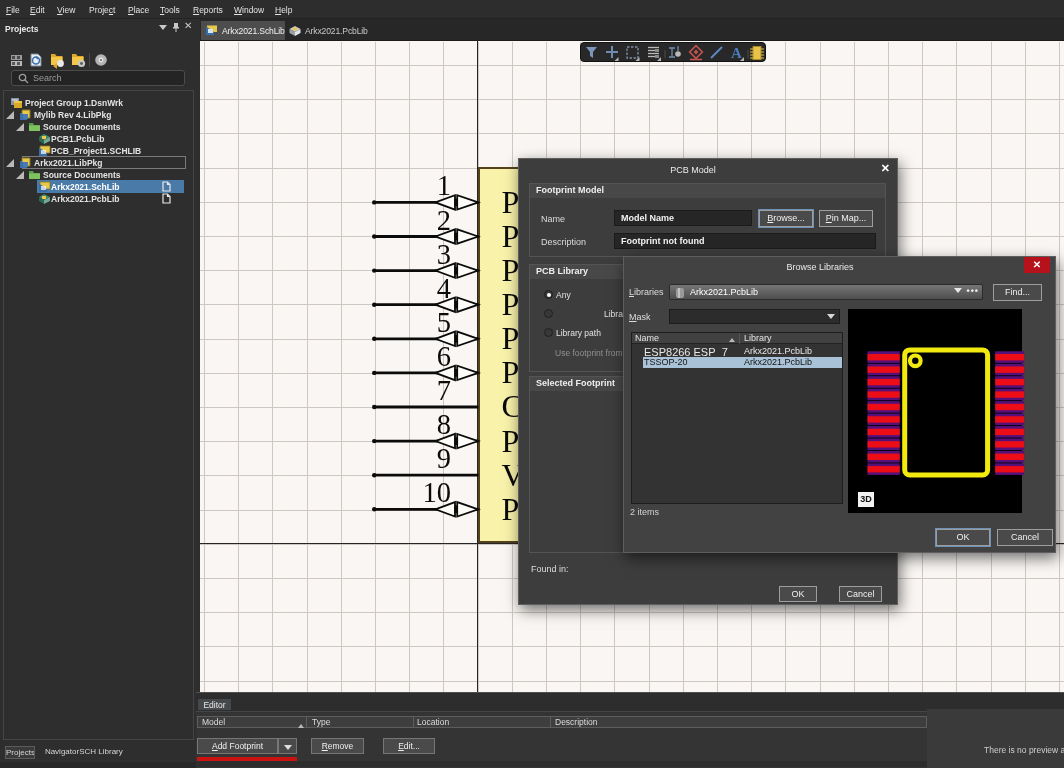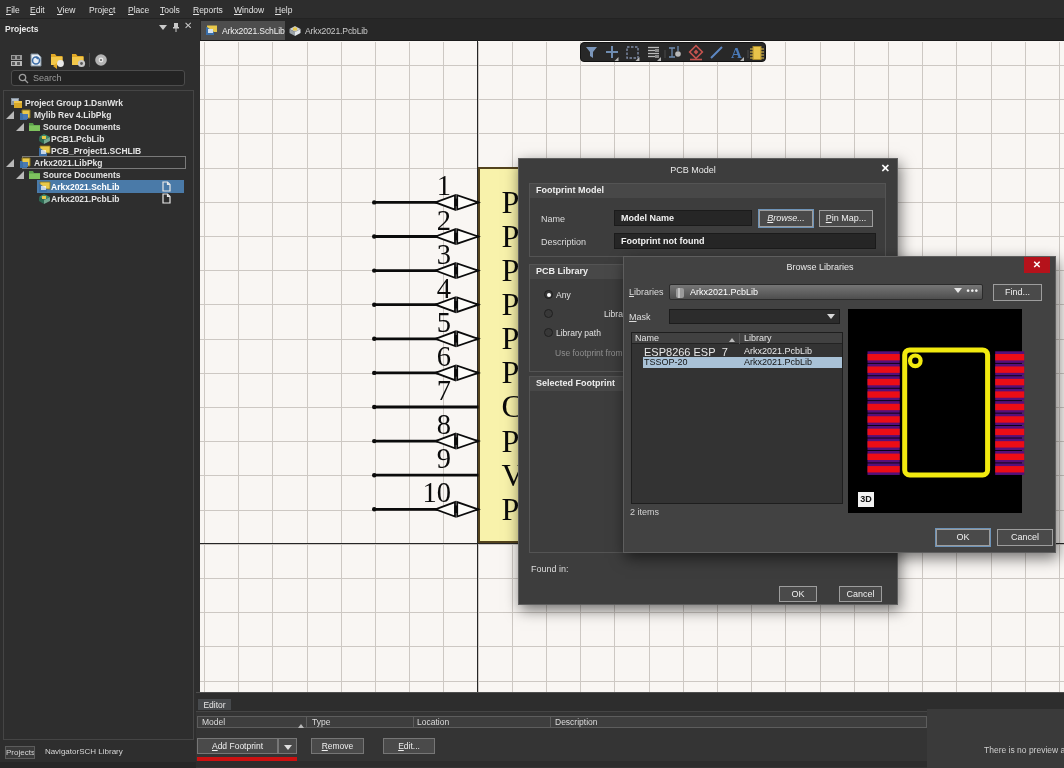--- a/index.html
+++ b/index.html
@@ -416,21 +416,21 @@
 
   <div class="dialog" id="dlg1" style="left:518px; top:158px; width:380px; height:447px;">
     <div class="dtitle" style="top:6px; width:348px;">PCB Model</div>
     <div class="abs" style="right:7px; top:3px; color:#fff; font-weight:bold; font-size:11px;">✕</div>
 
     <div class="group" style="left:10px; top:24px; width:357px; height:74px;">
       <div class="ghead">Footprint Model</div>
     </div>
     <div class="abs" style="left:22px; top:55px;">Name</div>
     <div class="field" style="left:95px; top:51px; width:138px; height:16px;">Model Name</div>
-    <div class="btn focused" style="left:240px; top:51px; width:54px; height:17px; line-height:15px;font-style:italic;"><u>B</u>rowse...</div>
+    <div class="btn focused" style="left:240px; top:51px; width:54px; height:17px; line-height:15px;"><u>B</u>rowse...</div>
     <div class="btn" style="left:300px; top:51px; width:54px; height:17px; line-height:15px;"><u>P</u>in Map...</div>
     <div class="abs" style="left:22px; top:78px;">Description</div>
     <div class="field" style="left:95px; top:74px; width:262px; height:16px;">Footprint not found</div>
 
     <div class="group" style="left:10px; top:105px; width:357px; height:108px;">
       <div class="ghead">PCB Library</div>
     </div>
     <div class="radio sel" style="left:25px; top:131px;"></div>
     <div class="rlabel" style="left:37px; top:131px;">Any</div>
     <div class="radio" style="left:25px; top:150px;"></div>

